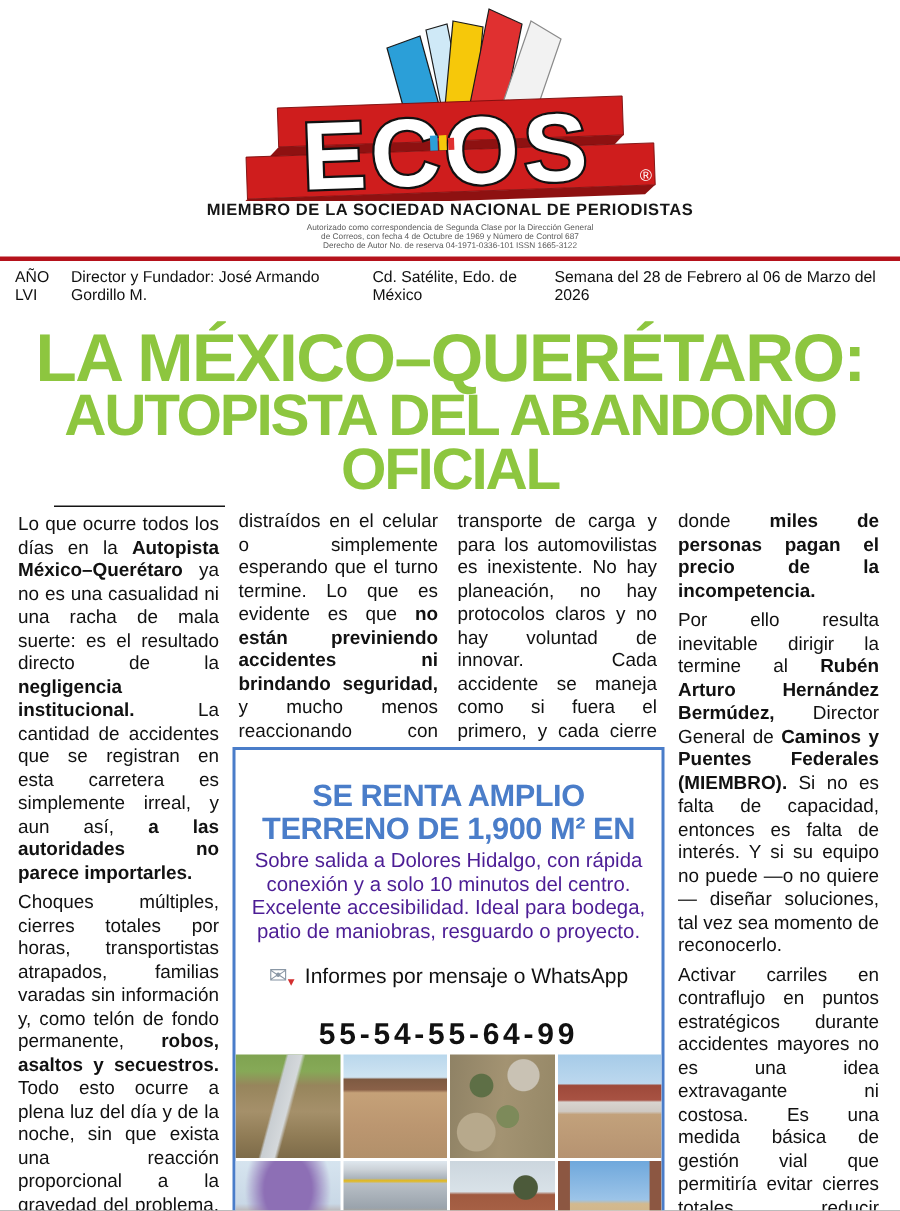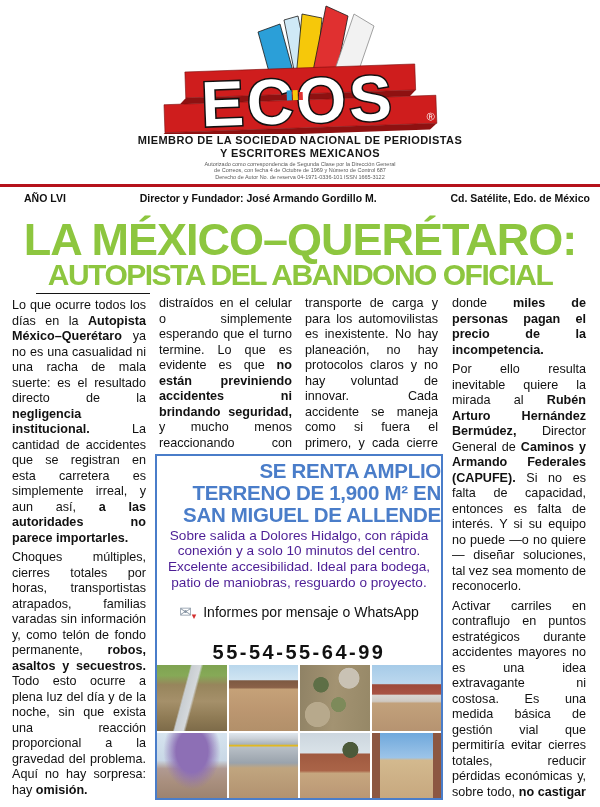--- a/index.html
+++ b/index.html
@@ -11,42 +11,42 @@
   }
   
   .masthead { text-align:center; padding-top:2px; }
   .logo-svg { display:block; margin:0 auto; }
   .membership { font-weight:bold; font-size:11px; letter-spacing:.4px; line-height:1.15; color:#161616; }
   .fineprint { font-size:5.5px; line-height:1.12; color:#5a5a5a; margin-top:2px; }
   .red-rule { height:3px; background:#b5121b; margin-top:4px; }
   
   .infobar {
     display:flex; justify-content:space-between; align-items:center;
-    padding:5px 10px 2px 24px; font-size:10.5px; font-weight:bold; color:#101010;
+    padding:5px 10px 2px 10px; font-size:10.5px; font-weight:normal; color:#101010;
   }
   
   .headline { text-align:center; color:#8dc63f; font-weight:bold; line-height:.93; margin-top:13px; }
   .headline .l1 { font-size:45px; letter-spacing:-1px; }
-  .headline .l2 { font-size:30px; letter-spacing:-1.5px; }
+  .headline .l2 { font-size:39px; letter-spacing:-1.5px; }
   
   .bodyarea { display:flex; gap:5px; padding:4px 8px 0 8px; height:512px; }
   .col { font-size:12.6px; line-height:15.5px; text-align:justify; overflow:hidden; hyphens:auto; }
   .col p { margin:4px; }
   .col b { font-weight:bold; }
   .col-side { width:142px; flex:0 0 142px; }
   .col1-rule { border-top:1.5px solid #141414; width:80%; margin:1px 0 3px auto; }
   .mid { width:288px; flex:0 0 288px; display:flex; flex-direction:column; }
   .mid-tops { display:flex; gap:5px; height:158px; overflow:hidden; }
   .mid-tops .col { width:141px; flex:0 0 141px; }
   
   .adbox {
     margin-top:4px; flex:1; border:2.5px solid #4a7dc9; background:#fff;
     display:flex; flex-direction:column; text-align:center; overflow:hidden;
   }
-  .ad-title { color:#4a7dc9; font-weight:bold; font-size:20.5px; line-height:1.06; letter-spacing:-.3px; padding-top:4px;text-align:right; }
+  .ad-title { color:#4a7dc9; font-weight:bold; font-size:20.5px; line-height:1.06; letter-spacing:-.3px; padding-top:20px; }
   .ad-body { font-size:13.6px; line-height:1.16; padding:2px 3px 0 3px; color:#4c1d95; }
   .ad-contact { font-size:14px; margin-top:12px; color:#101010; }
   .env-icon { color:#8a97a5; font-size:15px; position:relative; margin-right:3px; }
   .env-arrow { color:#d32f2f; font-size:9px; position:relative; left:-3px; top:2px; }
   .ad-phone { font-weight:bold; font-size:20px; letter-spacing:2.5px; line-height:1.05;margin-top:21px; }
   .photos { flex:1; display:grid; grid-template-columns:repeat(4,1fr); grid-template-rows:1fr 1fr; gap:2px; margin-top:2px; }
   .ph { width:100%; height:100%; }
   .p1 { background:
         linear-gradient(105deg, transparent 38%, #c9ced2 40%, #d4d8db 50%, transparent 53%),
         linear-gradient(180deg,#7fa351 0%,#86a957 16%,#97855c 30%,#a5906a 55%,#8f7b55 80%,#7d6b49 100%); }
@@ -92,34 +92,34 @@
         <polygon points="34,98 306,98 306,126 34,126" fill="#cf1d1d" stroke="#7c0d0d" stroke-width="0.6"></polygon>
         <polygon points="34,126 306,126 299,132 27,132" fill="#8e1111"></polygon>
         <text x="168" y="121" text-anchor="middle" font-family="Liberation Sans, sans-serif" font-weight="bold" font-size="64" letter-spacing="3" fill="#ffffff" stroke="#111111" stroke-width="3" paint-order="stroke">ECOS</text>
         <rect x="157" y="88" width="5" height="10" fill="#2b9fd8"></rect>
         <rect x="163" y="88" width="5" height="10" fill="#f6c80a"></rect>
         <rect x="169" y="90" width="4" height="8" fill="#e03030"></rect>
         <text x="296" y="123" font-size="11" fill="#ffffff" font-family="Liberation Sans, sans-serif">®</text>
       </g>
     </svg>
     <div class="membership">MIEMBRO DE LA SOCIEDAD NACIONAL DE PERIODISTAS</div>
-    <div class="membership">Y ESCRITORES MEXICANOS</div>
     <div class="fineprint">
       <div>Autorizado como correspondencia de Segunda Clase por la Dirección General</div>
       <div>de Correos, con fecha 4 de Octubre de 1969 y Número de Control 687</div>
       <div>Derecho de Autor No. de reserva 04-1971-0336-101 ISSN 1665-3122</div>
     </div>
   </div>
 
   <div class="red-rule"></div>
 
   <div class="infobar">
     <span>AÑO LVI</span>
     <span>Director y Fundador: José Armando Gordillo M.</span>
     <span>Cd. Satélite, Edo. de México</span>
+    <span>Semana del 28 de Febrero al 06 de Marzo del 2026</span>
   </div>
 
   <div class="headline">
     <div class="l1">LA MÉXICO–QUERÉTARO:</div>
     <div class="l2">AUTOPISTA DEL ABANDONO OFICIAL</div>
   </div>
 
   <div class="bodyarea">
 
     <div class="col col-side">
@@ -138,21 +138,20 @@
           </div>
         <div class="col">
             <p><span>transporte de carga y para los automovilistas es inexistente. No hay planeación, no hay protocolos claros y no hay voluntad de innovar. Cada accidente se maneja como si fuera el primero, y cada cierre convierte la autopista en un gigantesco estacionamiento</span></p>
           </div>
       </div>
 
       <div class="adbox">
         <div class="ad-title">
           <div>SE RENTA AMPLIO</div>
           <div>TERRENO DE 1,900 M² EN</div>
-          <div>SAN MIGUEL DE ALLENDE</div>
         </div>
         <div class="ad-body">Sobre salida a Dolores Hidalgo, con rápida conexión y a solo 10 minutos del centro. Excelente accesibilidad. Ideal para bodega, patio de maniobras, resguardo o proyecto.</div>
         <div class="ad-contact">
           <span class="env-icon">✉</span><span class="env-arrow">▾</span>
           <span>Informes por mensaje o WhatsApp</span>
         </div>
         <div class="ad-phone">55-54-55-64-99</div>
         <div class="photos">
           <div class="ph p1"></div>
           <div class="ph p2"></div>
@@ -161,18 +160,18 @@
           <div class="ph p5"></div>
           <div class="ph p6"></div>
           <div class="ph p7"></div>
           <div class="ph p8"></div>
         </div>
       </div>
     </div>
 
     <div class="col col-side">
         <p><span>donde </span><b>miles de personas pagan el precio de la incompetencia.</b></p>
-        <p><span>Por ello resulta inevitable quiere la mirada al </span><b>Rubén Arturo Hernández Bermúdez,</b><span> Director General de </span><b>Caminos y Armando Federales (CAPUFE).</b><span> Si no es falta de capacidad, entonces es falta de interés. Y si su equipo no puede —o no quiere— diseñar soluciones, tal vez sea momento de reconocerlo.</span></p>
+        <p><span>Por ello resulta inevitable dirigir la termine al </span><b>Rubén Arturo Hernández Bermúdez,</b><span> Director General de </span><b>Caminos y Puentes Federales (MIEMBRO).</b><span> Si no es falta de capacidad, entonces es falta de interés. Y si su equipo no puede —o no quiere— diseñar soluciones, tal vez sea momento de reconocerlo.</span></p>
         <p><span>Activar carriles en contraflujo en puntos estratégicos durante accidentes mayores no es una idea extravagante ni costosa. Es una medida básica de gestión vial que permitiría evitar cierres totales, reducir pérdidas económicas y, sobre todo, </span><b>no castigar a miles de ciudadanos por la inacción gubernamental.</b></p>
       </div>
   </div>
 
 </div>
 
 </body></html>

